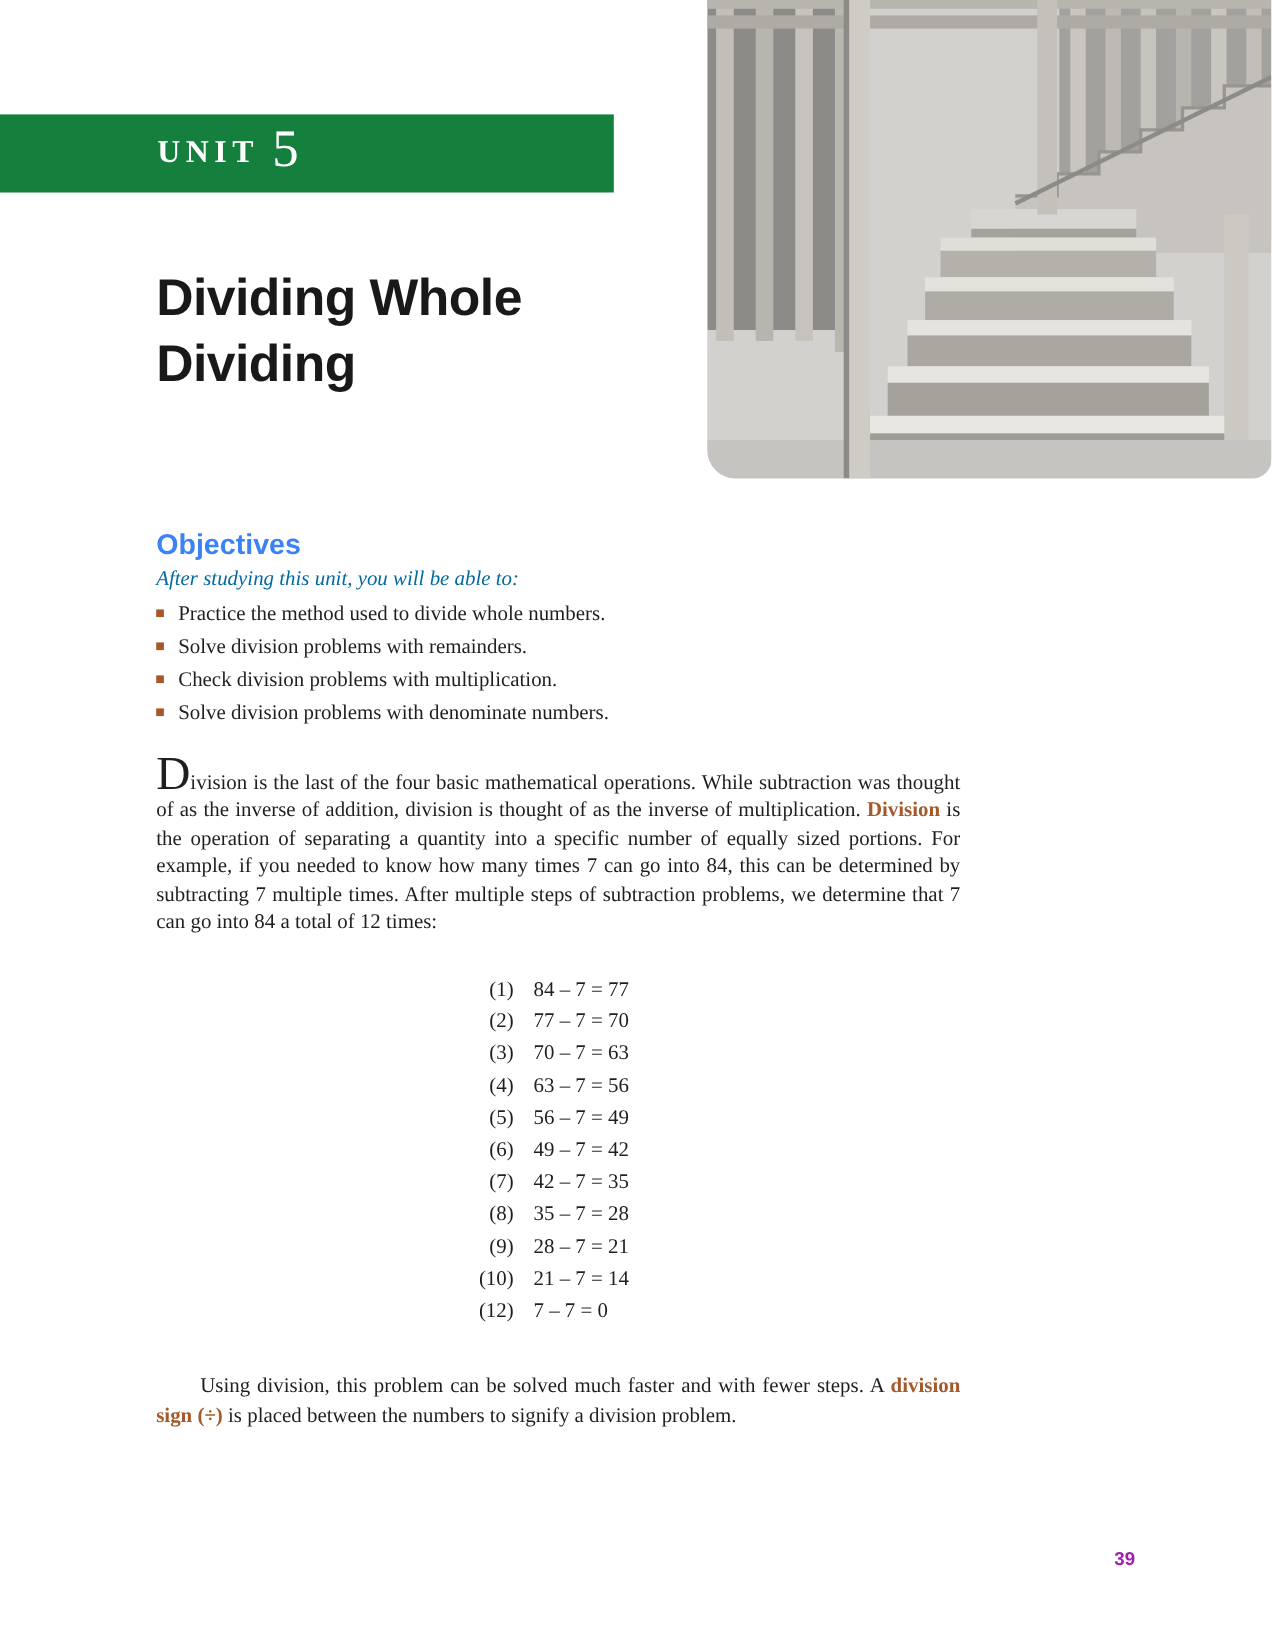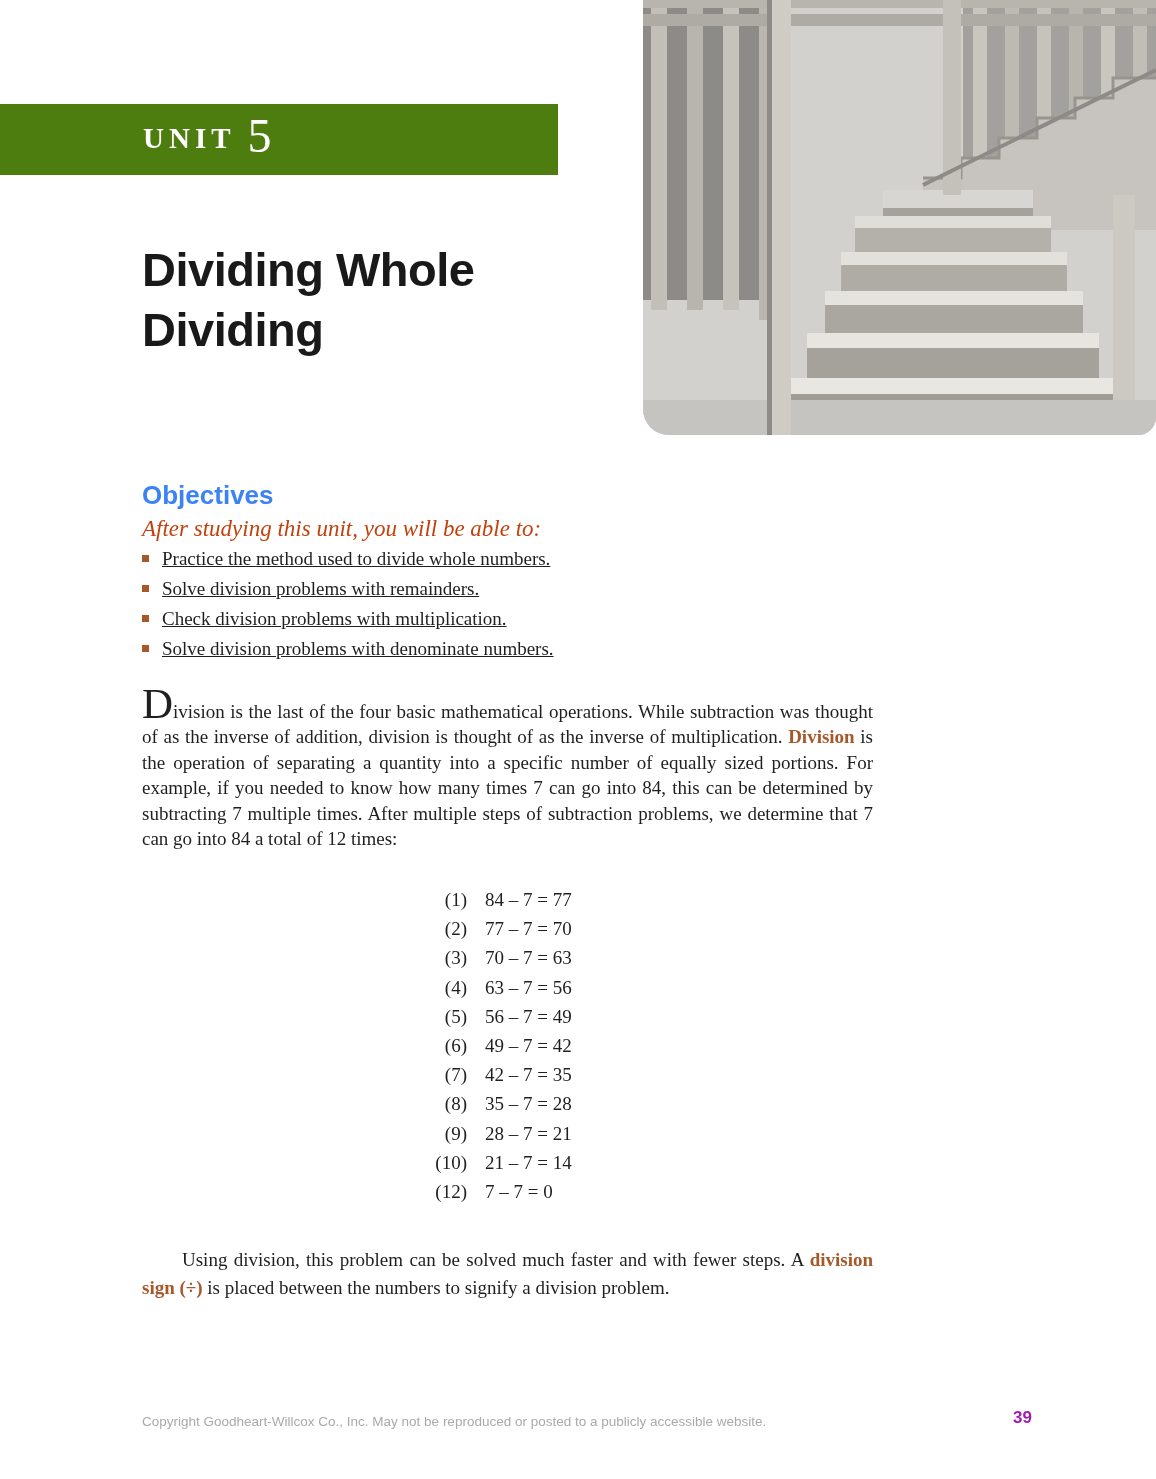--- a/index.html
+++ b/index.html
@@ -9,21 +9,21 @@
     background:#ffffff;
     font-family:"Liberation Serif", serif;
     color:#1f1f1f;
     overflow:hidden;
   }
 
   
   .banner {
     position:absolute; top:104px; left:0;
     width:558px; height:71px;
-    background:#4d7c0f;
+    background:#15803d;
   }
   .banner-inner {
     position:absolute; left:143px; bottom:12px;
     color:#ffffff; white-space:nowrap;
   }
   .unit-label {
     font-family:"Liberation Serif", serif;
     font-weight:bold; font-size:29px; letter-spacing:5px;
     vertical-align:baseline;
   }
@@ -52,26 +52,26 @@
   }
 
   
   .obj-heading {
     position:absolute; left:142px; top:480px;
     font-family:"Liberation Sans", sans-serif;
     font-weight:bold; font-size:26px; color:#3b82f6;
   }
   .obj-intro {
     position:absolute; left:142px; top:516px;
-    font-style:italic; font-size:23px; color:#c2410c;
+    font-style:italic; font-size:19px; color:#0369a1;
   }
   .obj-list {
     position:absolute; left:142px; top:546px;
     margin:0; padding:0; list-style:none;
-    font-size:19px; line-height:25px;text-decoration:underline;
+    font-size:19px; line-height:25px;
   }
   .obj-list li { margin:0 0 5px 0; }
   .sq {
     display:inline-block; width:7px; height:7px;
     background:#a5592a; margin-right:13px; vertical-align:3px;
   }
 
   
   .lead {
     position:absolute; left:142px; top:699px;
@@ -237,16 +237,15 @@
     <div class="eq-row">
         <span class="eq-num">(12)</span>
         <span class="eq-body">7 – 7 = 0</span>
       </div>
   </div>
 
   <div class="closing">
     <span>Using division, this problem can be solved much faster and with fewer steps. A </span><span class="term">division sign (÷)</span><span> is placed between the numbers to signify a division problem.</span>
   </div>
 
-  <div class="footer-copy">Copyright Goodheart-Willcox Co., Inc. May not be reproduced or posted to a publicly accessible website.</div>
   <div class="footer-page">39</div>
 
 </div>
 
 </body></html>

